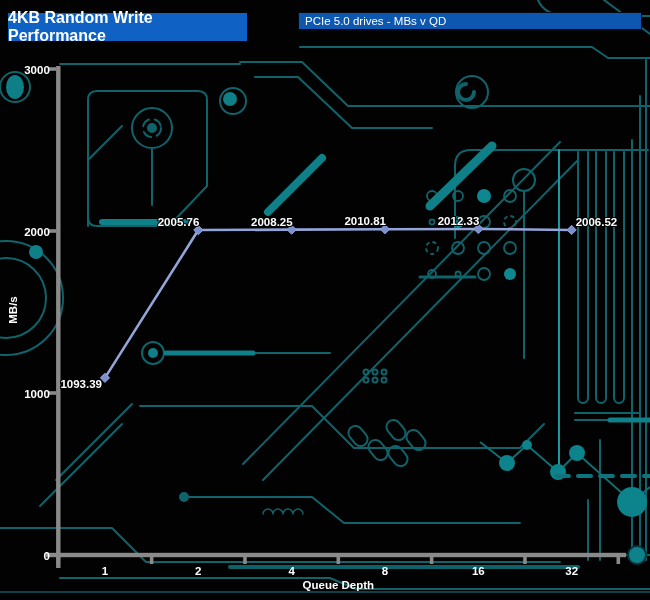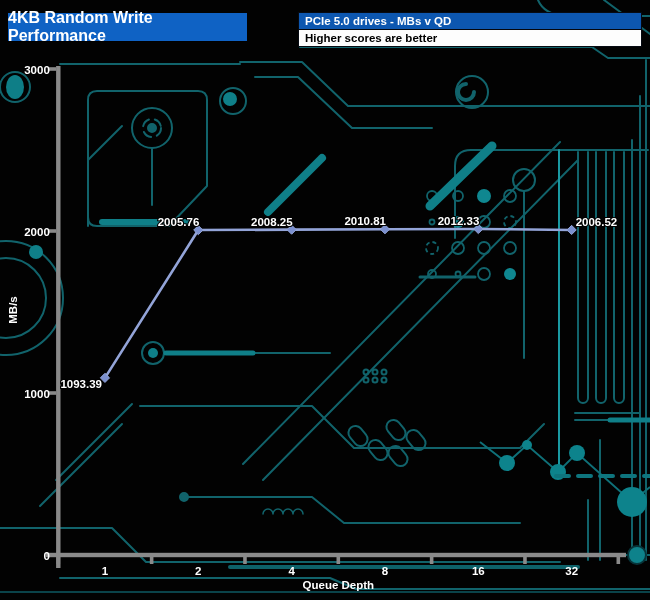--- a/index.html
+++ b/index.html
@@ -15,21 +15,21 @@
     color:#fff;font-weight:bold;font-size:16px;letter-spacing:0px;
     box-shadow:0 1px 0 rgba(0,0,0,.6);
     z-index:3;
   }
   .legend-box{
     position:absolute;left:298px;top:12px;width:342px;
     border:1px solid #060a12;z-index:3;
   }
   .legend-row{
     height:16px;display:flex;align-items:center;
-    font-weight:bold;font-size:11.5px;padding-left:6px;
+    font-weight:normal;font-size:11.5px;padding-left:6px;
   }
   .legend-blue{background:var(--legend-blue,#0d57b0);color:#fff;border-bottom:1px solid #05070d;}
   .legend-white{background:#fdfdfd;color:#000;}
   #chart text{font-family:"Liberation Sans",sans-serif;font-weight:bold;fill:#fff;}
   #chart .pt-label{paint-order:stroke;stroke:#000;stroke-width:2.2px;}
 </style>
 </head>
 <body>
 
 <div class="stage">
@@ -192,18 +192,15 @@
       <text x="575.6333333333332" y="225.94376" text-anchor="start" font-size="11.5" class="pt-label">2006.52</text>
     </svg>
 
   <div class="title-box">
     <span>4KB Random Write Performance</span>
   </div>
   <div class="legend-box">
     <div class="legend-row legend-blue">
       <span>PCIe 5.0 drives - MBs v QD</span>
     </div>
-    <div class="legend-row legend-white">
-      <span>Higher scores are better</span>
-    </div>
   </div>
 
 </div>
 
 </body></html>

